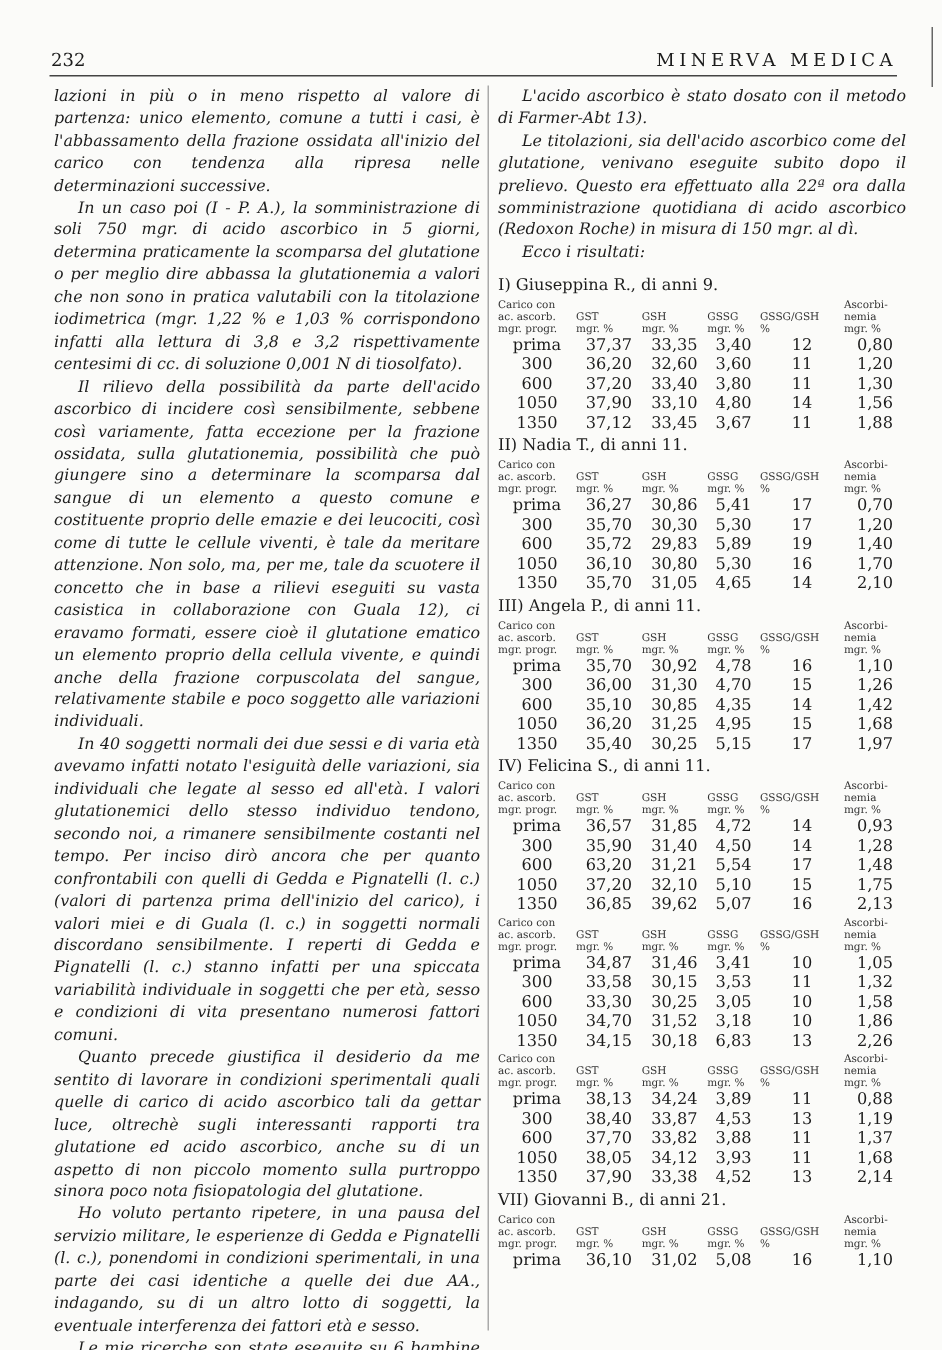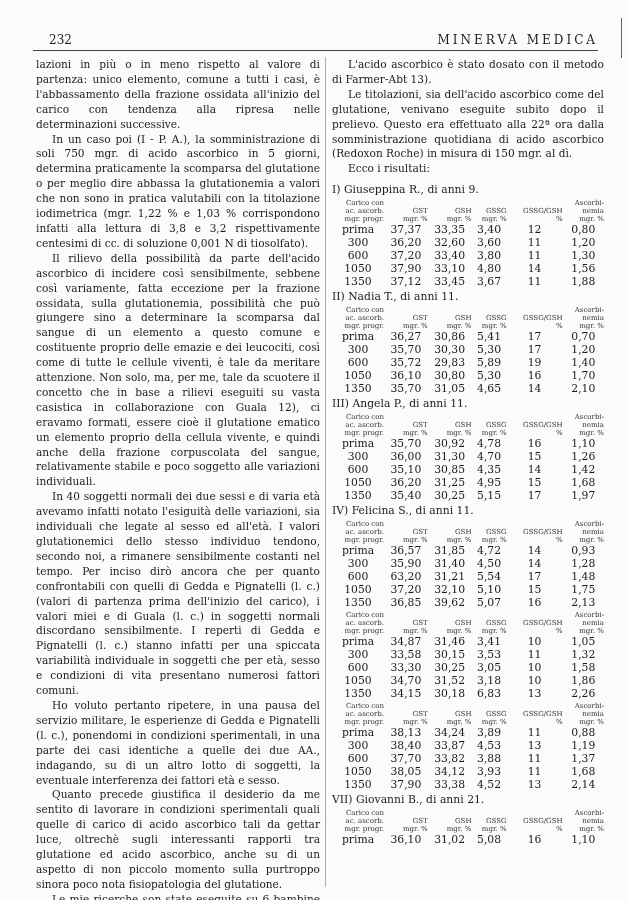--- a/index.html
+++ b/index.html
@@ -1,54 +1,54 @@
 <!DOCTYPE html>
 <html><head>
 <meta charset="utf-8">
 <style>
   html, body { margin:0; padding:0; background:#fbfbf9; }
   body { width:628px; height:900px; position:relative; overflow:hidden;
          font-family:"DejaVu Serif", "Liberation Serif", serif; color:#1c1c1c; }
   .header { position:absolute; left:33px; top:33px; width:565px; height:17px;
             border-bottom:1px solid #444; }
-  .pagenum { position:absolute; left:16px; top:0; font-size:12px; }
+  .pagenum { position:absolute; left:1px; top:0; font-size:12px; }
   .journal { position:absolute; left:0; right:0; top:0; text-align:right;
              font-size:12px; letter-spacing:3px; }
   .rightedge { position:absolute; right:6px; top:18px; width:1px; height:40px; background:#666; }
   .col { position:absolute; top:57px; font-size:10.6px; line-height:14.9px; text-align:justify; }
   .col-left { left:36px; width:284px; }
   .col-right { left:332px; width:272px; }
   .colrule { position:absolute; left:325px; top:57px; width:1px; height:830px; background:#aaa; }
-  .col p { margin:0; text-indent:0; }
+  .col p { margin:0; text-indent:0;font-style:italic; }
   .col p.ind { text-indent:16px; }
   .col p.cont { text-indent:0; }
   .gap { height:7px; }
   .case-title { margin-top:0; font-size:10.8px; }
   table.res { width:100%; border-collapse:collapse; margin:1px 0 2px 0; }
   table.res th { font-weight:normal; font-size:7px; line-height:8px; vertical-align:bottom;
-                 text-align:right; padding:0; color:#333; }
+                 text-align:left; padding:0; color:#333; }
   table.res td { font-size:10.8px; line-height:13px; text-align:center; padding:0; }
   table.res th.c0, table.res td.c0 { width:52px; }
 </style>
 </head>
 <body>
 
 <div class="header">
   <span class="pagenum">232</span>
   <span class="journal">MINERVA MEDICA</span>
 </div>
 <div class="rightedge"></div>
 
 <div class="col col-left" id="leftcol">
     <p class="cont">lazioni in più o in meno rispetto al valore di partenza: unico elemento, comune a tutti i casi, è l'abbassamento della frazione ossidata all'inizio del carico con tendenza alla ripresa nelle determinazioni successive.</p>
     <p class="ind">In un caso poi (I - P. A.), la somministrazione di soli 750 mgr. di acido ascorbico in 5 giorni, determina praticamente la scomparsa del glutatione o per meglio dire abbassa la glutationemia a valori che non sono in pratica valutabili con la titolazione iodimetrica (mgr. 1,22 % e 1,03 % corrispondono infatti alla lettura di 3,8 e 3,2 rispettivamente centesimi di cc. di soluzione 0,001 N di tiosolfato).</p>
     <p class="ind">Il rilievo della possibilità da parte dell'acido ascorbico di incidere così sensibilmente, sebbene così variamente, fatta eccezione per la frazione ossidata, sulla glutationemia, possibilità che può giungere sino a determinare la scomparsa dal sangue di un elemento a questo comune e costituente proprio delle emazie e dei leucociti, così come di tutte le cellule viventi, è tale da meritare attenzione. Non solo, ma, per me, tale da scuotere il concetto che in base a rilievi eseguiti su vasta casistica in collaborazione con Guala 12), ci eravamo formati, essere cioè il glutatione ematico un elemento proprio della cellula vivente, e quindi anche della frazione corpuscolata del sangue, relativamente stabile e poco soggetto alle variazioni individuali.</p>
     <p class="ind">In 40 soggetti normali dei due sessi e di varia età avevamo infatti notato l'esiguità delle variazioni, sia individuali che legate al sesso ed all'età. I valori glutationemici dello stesso individuo tendono, secondo noi, a rimanere sensibilmente costanti nel tempo. Per inciso dirò ancora che per quanto confrontabili con quelli di Gedda e Pignatelli (l. c.) (valori di partenza prima dell'inizio del carico), i valori miei e di Guala (l. c.) in soggetti normali discordano sensibilmente. I reperti di Gedda e Pignatelli (l. c.) stanno infatti per una spiccata variabilità individuale in soggetti che per età, sesso e condizioni di vita presentano numerosi fattori comuni.</p>
+    <p class="ind">Quanto precede giustifica il desiderio da me sentito di lavorare in condizioni sperimentali quali quelle di carico di acido ascorbico tali da gettar luce, oltrechè sugli interessanti rapporti tra glutatione ed acido ascorbico, anche su di un aspetto di non piccolo momento sulla purtroppo sinora poco nota fisiopatologia del glutatione.</p>
     <p class="ind">Ho voluto pertanto ripetere, in una pausa del servizio militare, le esperienze di Gedda e Pignatelli (l. c.), ponendomi in condizioni sperimentali, in una parte dei casi identiche a quelle dei due AA., indagando, su di un altro lotto di soggetti, la eventuale interferenza dei fattori età e sesso.</p>
-    <p class="ind">Quanto precede giustifica il desiderio da me sentito di lavorare in condizioni sperimentali quali quelle di carico di acido ascorbico tali da gettar luce, oltrechè sugli interessanti rapporti tra glutatione ed acido ascorbico, anche su di un aspetto di non piccolo momento sulla purtroppo sinora poco nota fisiopatologia del glutatione.</p>
     <p class="ind">Le mie ricerche son state eseguite su 6 bambine di un ospizio cittadino tra i 9 e gli 11 anni, su quattro soldati tra i 21 e i 25 anni, su quattro donne dell'età di 68 - 72 anni degenti per fratture. Tutti i soggetti all'esame clinico apparivano perfettamente sani.</p>
   </div>
 <div class="colrule"></div>
 <div class="col col-right" id="rightcol">
     <p class="ind">L'acido ascorbico è stato dosato con il metodo di Farmer-Abt 13).</p>
     <p class="ind">Le titolazioni, sia dell'acido ascorbico come del glutatione, venivano eseguite subito dopo il prelievo. Questo era effettuato alla 22ª ora dalla somministrazione quotidiana di acido ascorbico (Redoxon Roche) in misura di 150 mgr. al dì.</p>
     <p class="ind">Ecco i risultati:</p>
     <div class="gap"></div>
     <div class="case-title">I) Giuseppina R., di anni 9.</div>
     <table class="res">

